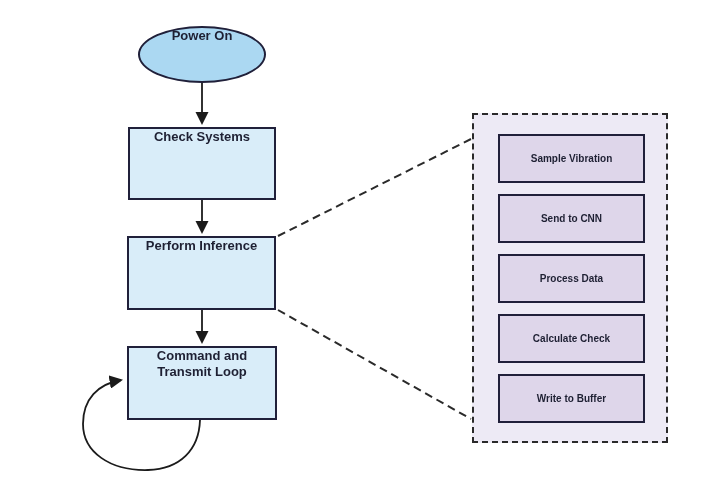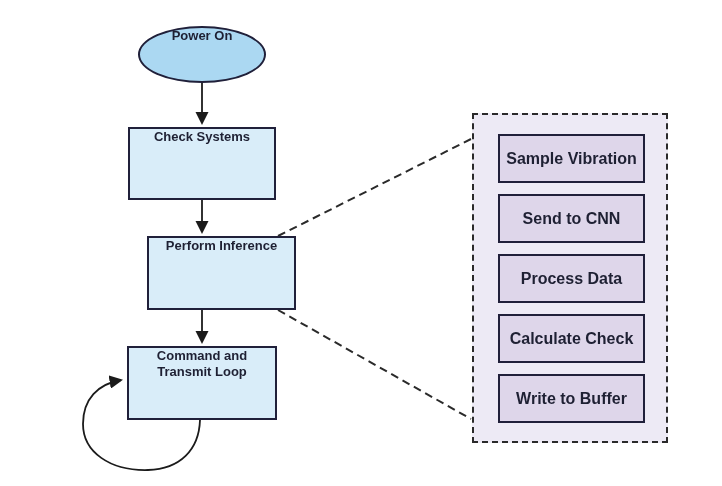--- a/index.html
+++ b/index.html
@@ -24,35 +24,35 @@
     text-align:center;font-weight:700;color:var(--text-color);
     font-size:13px;line-height:1.25;
     border:2px solid var(--node-border);
     background:var(--node-blue-fill);
   }
   .node-ellipse{
     left:138px;top:26px;width:128px;height:57px;border-radius:50%;
     background:var(--ellipse-fill);
   }
   .node-check{left:128px;top:111px;width:148px;height:73px;margin-top:16px;}
-  .node-inference{left:127px;top:236px;width:149px;height:74px;margin-left:20px;}
+  .node-inference{left:127px;top:236px;width:149px;height:74px;}
   .node-command{left:127px;top:346px;width:150px;height:74px;padding:0 14px;}
   .detail-panel{
     position:absolute;left:472px;top:113px;width:196px;height:330px;
     background:var(--panel-bg);
     border:2px dashed #2a2a2a;
     display:flex;flex-direction:column;justify-content:space-between;
     padding:19px 24px 18px 24px;
   }
   .panel-item{
     width:147px;height:49px;
     background:var(--panel-item-fill);
     border:2px solid var(--node-border);
     display:flex;align-items:center;justify-content:center;
-    text-align:center;font-weight:700;font-size:16px;color:var(--text-color);
+    text-align:center;font-weight:700;font-size:10px;color:var(--text-color);
   }
 </style>
 </head>
 <body>
 
 <div class="stage">
 
   <svg class="connectors" viewBox="0 0 722 486">
     <defs>
       <marker id="arrow" viewBox="0 0 10 10" refX="8.5" refY="5" markerWidth="7.5" markerHeight="7.5" orient="auto-start-reverse">

